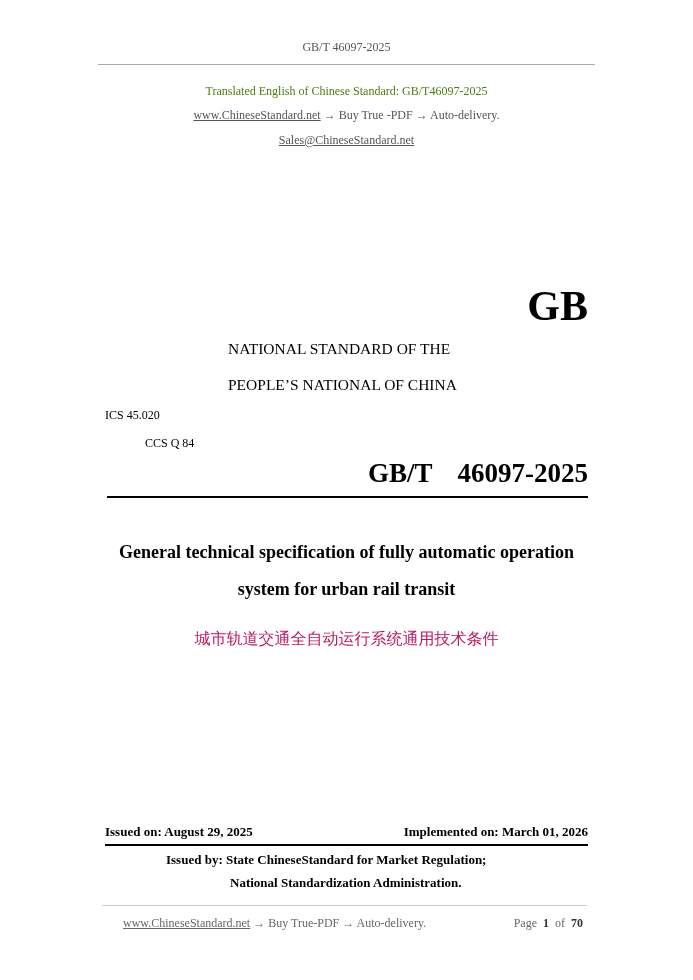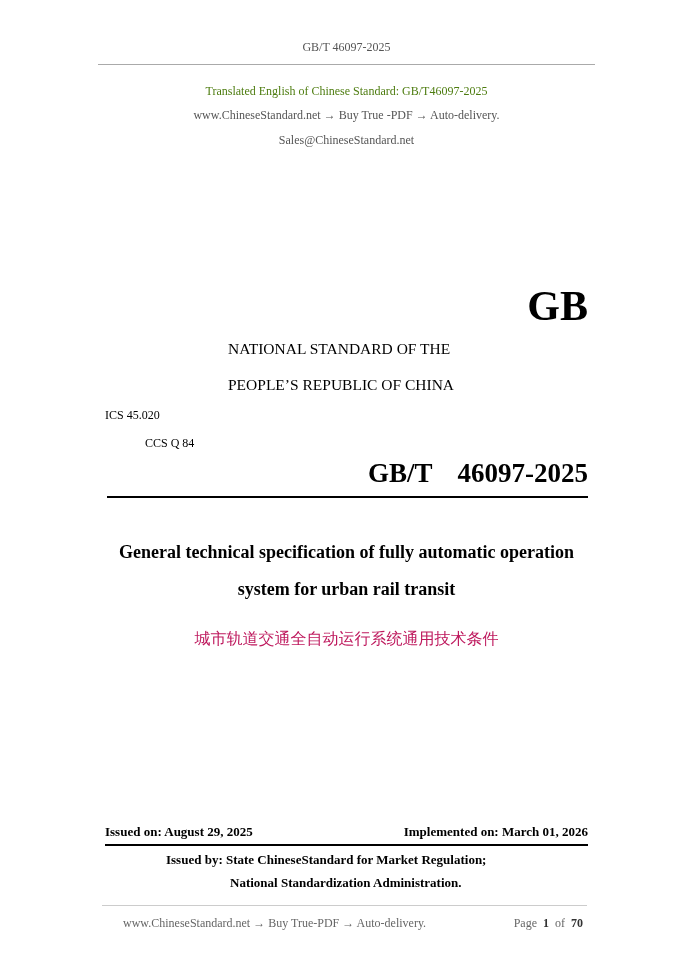--- a/index.html
+++ b/index.html
@@ -5,21 +5,21 @@
   html, body { margin:0; padding:0; }
   body { width:693px; height:980px; background:#ffffff; position:relative; overflow:hidden;
          font-family:"Liberation Serif", "DejaVu Serif", serif; color:#000; }
   .abs { position:absolute; }
   .center { left:0; width:693px; text-align:center; }
   .hdr { top:40px; font-size:12px; color:#555; }
   .rule-top { top:64px; left:98px; width:497px; height:1px; background:#aaa; }
   .line1 { top:84px; font-size:12px; color:#4d7c0f; }
   .line2 { top:108px; font-size:12px; color:#555; }
   .line3 { top:133px; font-size:12px; color:#555; }
-  a.lnk { color:#555; }
+  a.lnk { color:#555; text-decoration:underline; }
   .gb { top:282px; right:105px; font-size:42px; font-weight:bold;margin-left:36px; }
   .nat1 { top:340px; left:228px; font-size:15.5px; }
   .nat2 { top:376px; left:228px; font-size:15.5px; }
   .ics { top:408px; left:105px; font-size:12px;text-align:right; }
   .ccs { top:436px; left:105px; font-size:12px;margin-left:40px; }
   .code { top:458px; right:105px; font-size:27px; font-weight:bold; word-spacing:6px; }
   .rule-code { top:496px; left:107px; width:481px; height:2px; background:#000; }
   .title1 { top:542px; font-size:18px; font-weight:bold; }
   .title2 { top:579px; font-size:18px; font-weight:bold; }
   .cn { top:629px; font-size:16px; font-family:"DejaVu Sans", sans-serif; color:#be185d; }
@@ -42,21 +42,21 @@
 <div class="abs center line1">Translated English of Chinese Standard: GB/T46097-2025</div>
 <div class="abs center line2">
   <a class="lnk">www.ChineseStandard.net</a><span> → Buy True -PDF → Auto-delivery.</span>
 </div>
 <div class="abs center line3">
   <a class="lnk">Sales@ChineseStandard.net</a>
 </div>
 
 <div class="abs gb">GB</div>
 <div class="abs nat1">NATIONAL STANDARD OF THE</div>
-<div class="abs nat2">PEOPLE’S REPUBLIC OF CHINA</div>
+<div class="abs nat2">PEOPLE’S NATIONAL OF CHINA</div>
 <div class="abs ics">ICS 45.020</div>
 <div class="abs ccs">CCS Q 84</div>
 <div class="abs code" style="white-space:pre;">GB/T  46097-2025</div>
 <div class="abs rule-code"></div>
 
 <div class="abs center title1">General technical specification of fully automatic operation</div>
 <div class="abs center title2">system for urban rail transit</div>
 <div class="abs center cn">城市轨道交通全自动运行系统通用技术条件</div>
 
 <div class="abs issued">Issued on: August 29, 2025</div>

